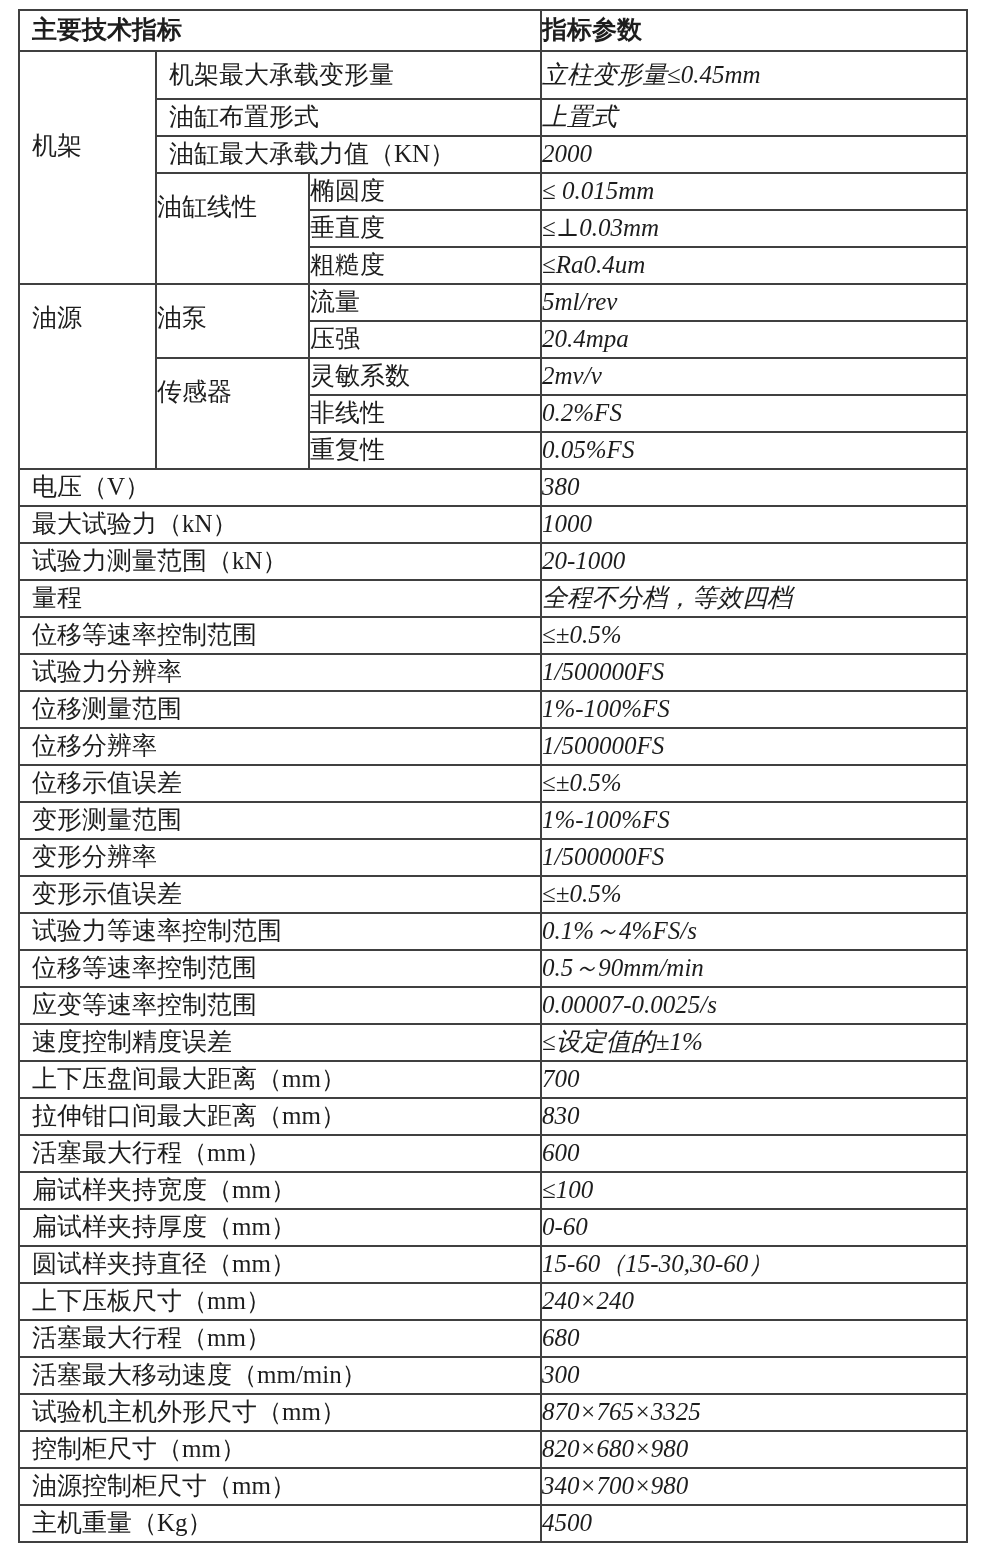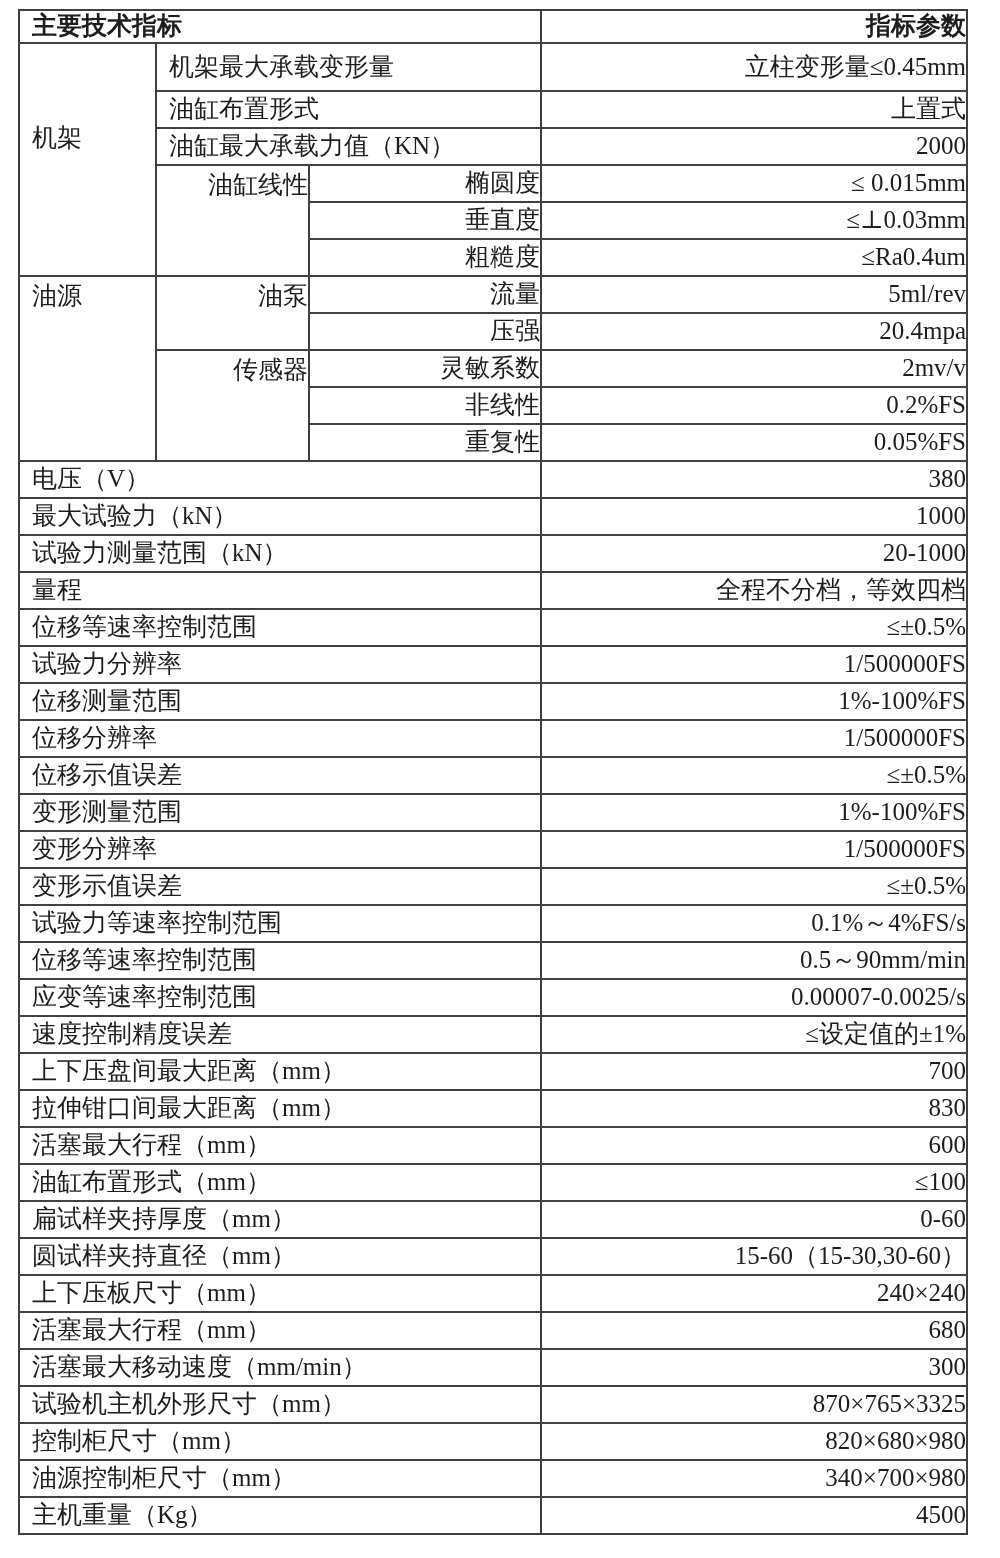--- a/index.html
+++ b/index.html
@@ -20,27 +20,27 @@
   td {
     border: 2px solid #404040;
     font-size: 25px;
     color: #1d1d1d;
     padding: 0;
     line-height: 1.15;
     vertical-align: middle;
     overflow: hidden;
   }
   tr { height: 37px; }
-  tr.r-hdr { height: 33px; }
+  tr.r-hdr { height: 41px; }
   tr.r-tall { height: 48px; }
   .hdr-cell { font-weight: bold; }
   .lbl { text-align: left; padding-left: 12px; }
-  .ctr { text-align: right; }
-  .val { text-align: right; }
-  .vtop { vertical-align: top; padding-top: 5px; }
+  .ctr { text-align: left; }
+  .val { text-align: left; font-style: italic; }
+  .vtop { vertical-align: top; padding-top: 19px; }
   .frame-pad { vertical-align: top; padding-top: 80px; }
 </style>
 </head>
 <body>
 
 <div class="page">
   <table class="spec">
     <colgroup>
       <col style="width:137px">
       <col style="width:153px">
@@ -174,21 +174,21 @@
       </tr>
       <tr>
         <td colspan="3" class="lbl">拉伸钳口间最大距离（mm）</td>
         <td class="val">830</td>
       </tr>
       <tr>
         <td colspan="3" class="lbl">活塞最大行程（mm）</td>
         <td class="val">600</td>
       </tr>
       <tr>
-        <td colspan="3" class="lbl">油缸布置形式（mm）</td>
+        <td colspan="3" class="lbl">扁试样夹持宽度（mm）</td>
         <td class="val">≤100</td>
       </tr>
       <tr>
         <td colspan="3" class="lbl">扁试样夹持厚度（mm）</td>
         <td class="val">0-60</td>
       </tr>
       <tr>
         <td colspan="3" class="lbl">圆试样夹持直径（mm）</td>
         <td class="val">15-60（15-30,30-60）</td>
       </tr>

